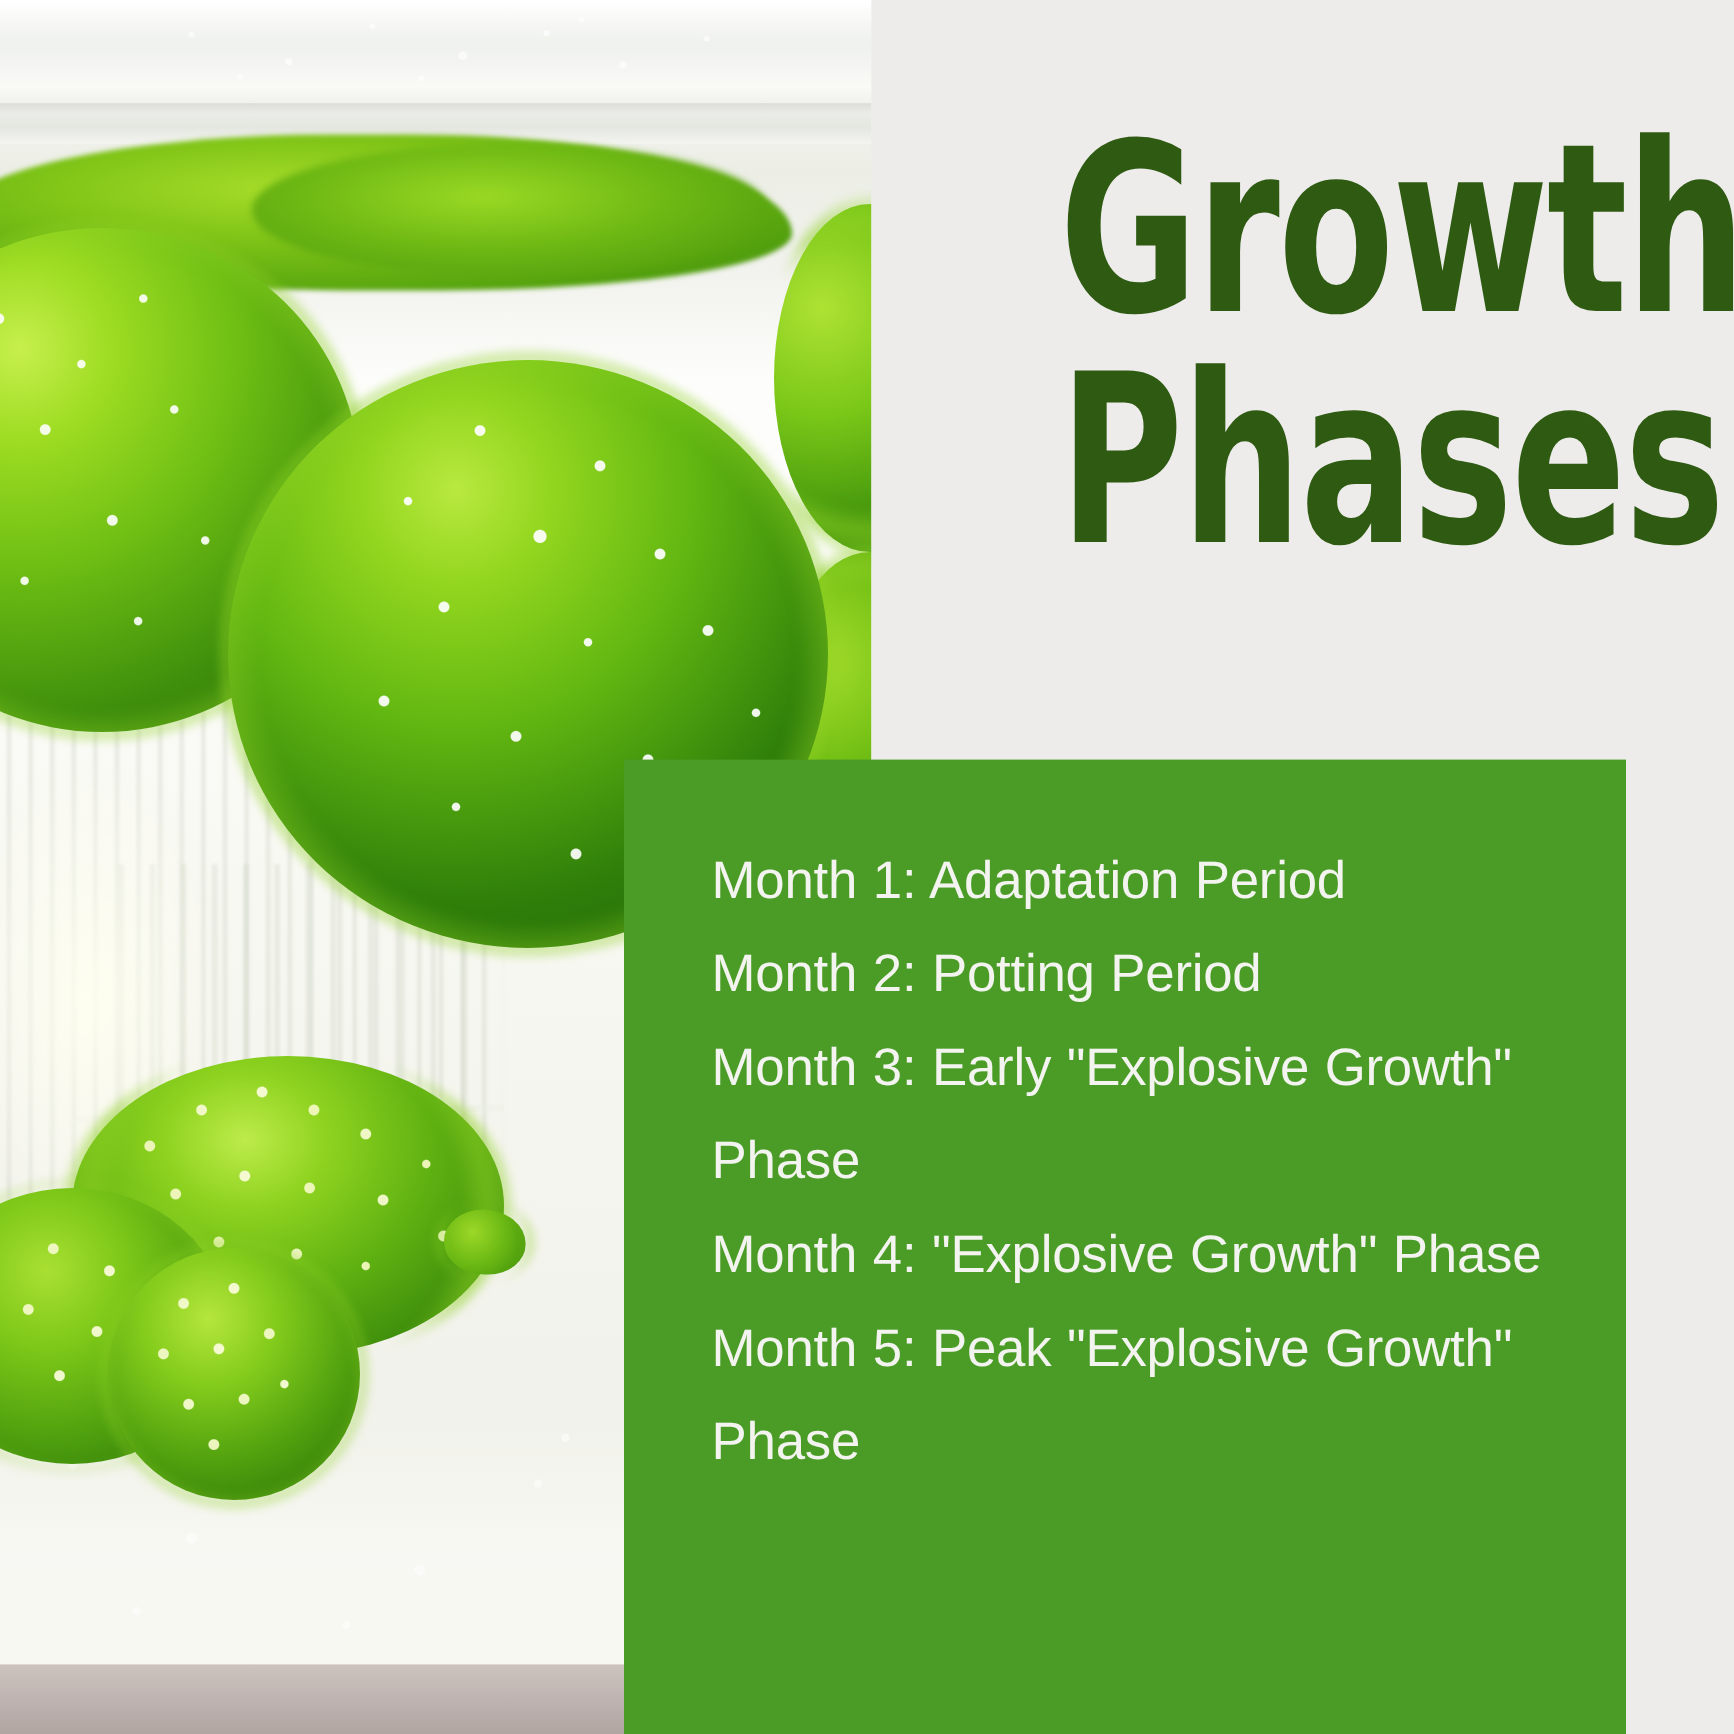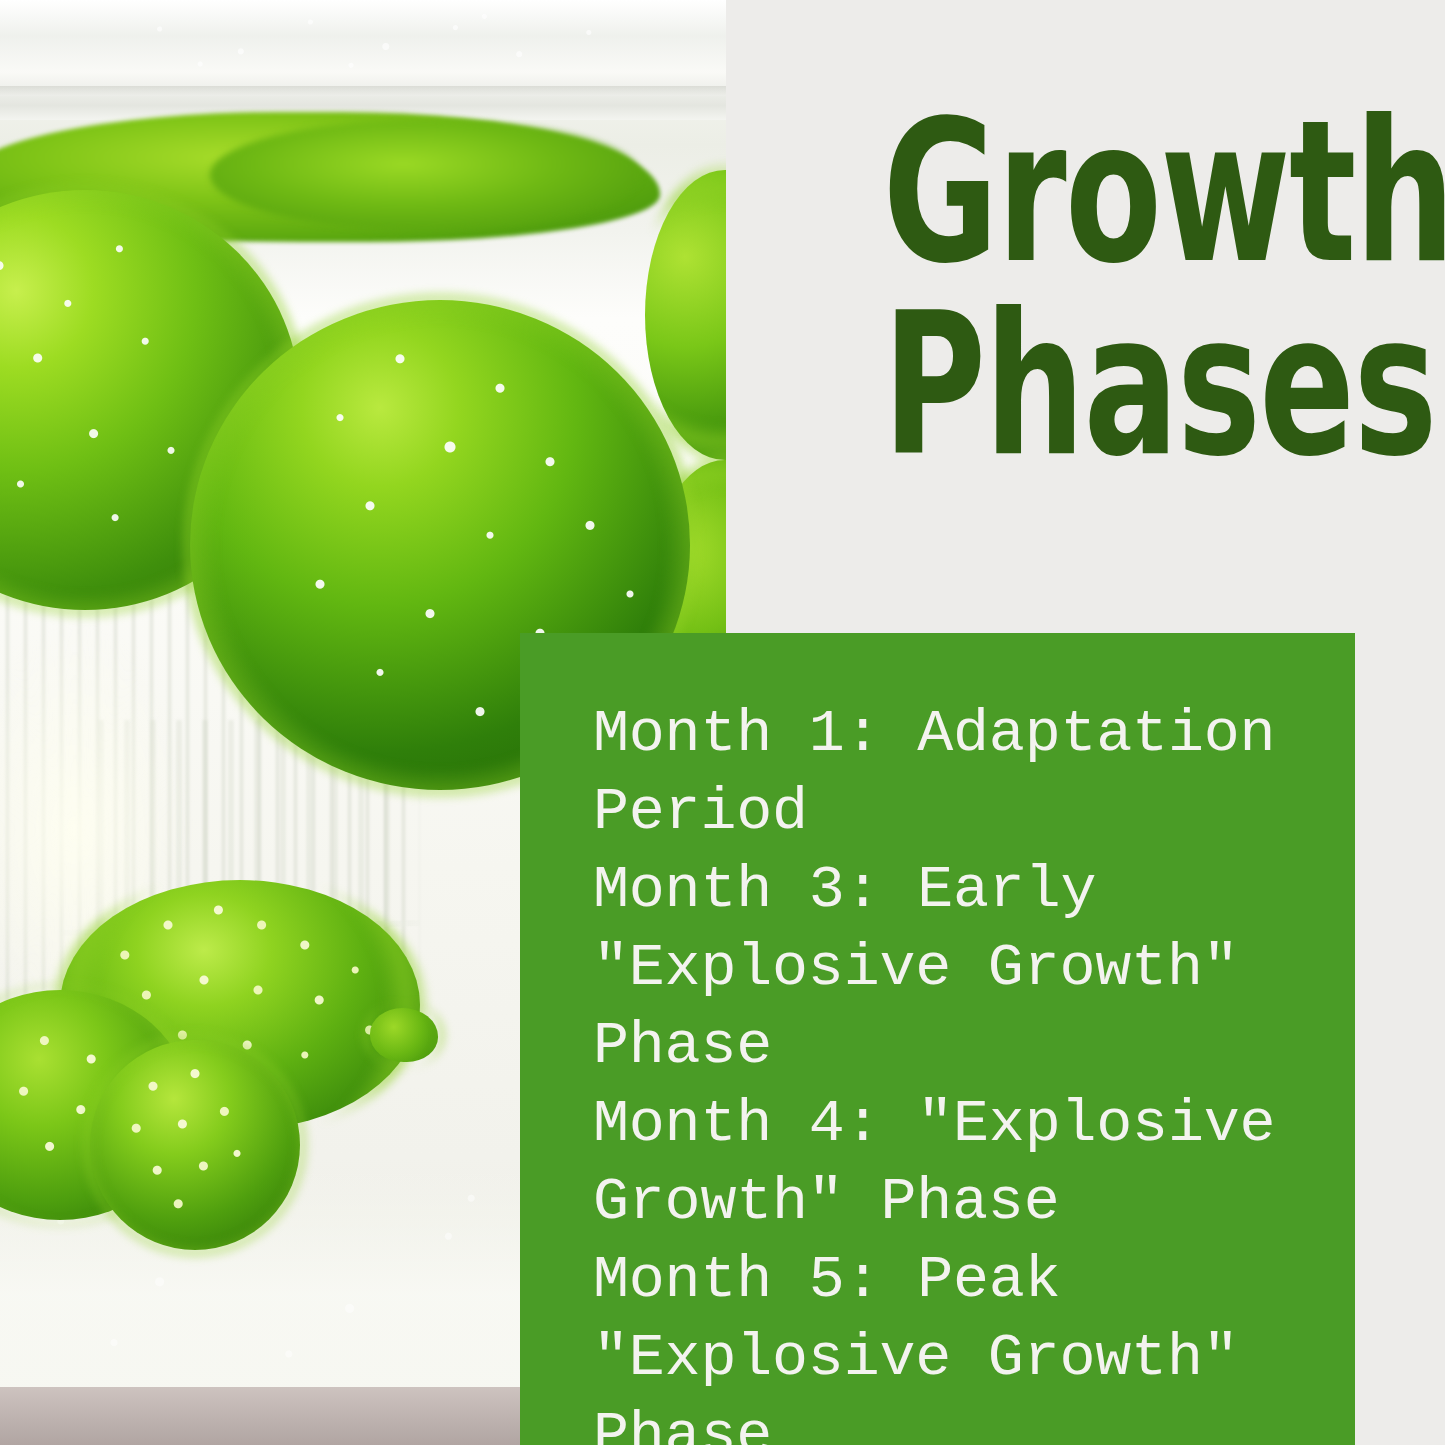--- a/index.html
+++ b/index.html
@@ -357,22 +357,22 @@
     position: absolute;
     left: 73px;
     top: 62px;
     width: 700px;
     margin: 0;
     padding: 0;
     list-style: none;
   }
   .phase-item {
     color: #F3F3EF;
-    font-family: Liberation Mono, monospace;
-    font-size: 60px;
+    font-family: Liberation Sans, sans-serif;
+    font-size: 44px;
     line-height: 78px;
     letter-spacing: -0.2px;
     word-spacing: 1px;
   }
 </style>
 </head>
 <body>
 
 <div id="canvas">
 
@@ -419,19 +419,20 @@
   </div>
 
   <div class="title-block">
     <span class="title-line">Growth</span>
     <span class="title-line">Phases</span>
   </div>
 
   <div class="green-panel">
     <ul class="phase-list">
       <li class="phase-item">Month 1: Adaptation Period</li>
+      <li class="phase-item">Month 2: Potting Period</li>
       <li class="phase-item">Month 3: Early "Explosive Growth" Phase</li>
       <li class="phase-item">Month 4: "Explosive Growth" Phase</li>
       <li class="phase-item">Month 5: Peak "Explosive Growth" Phase</li>
     </ul>
   </div>
 
 </div>
 
 </body></html>

